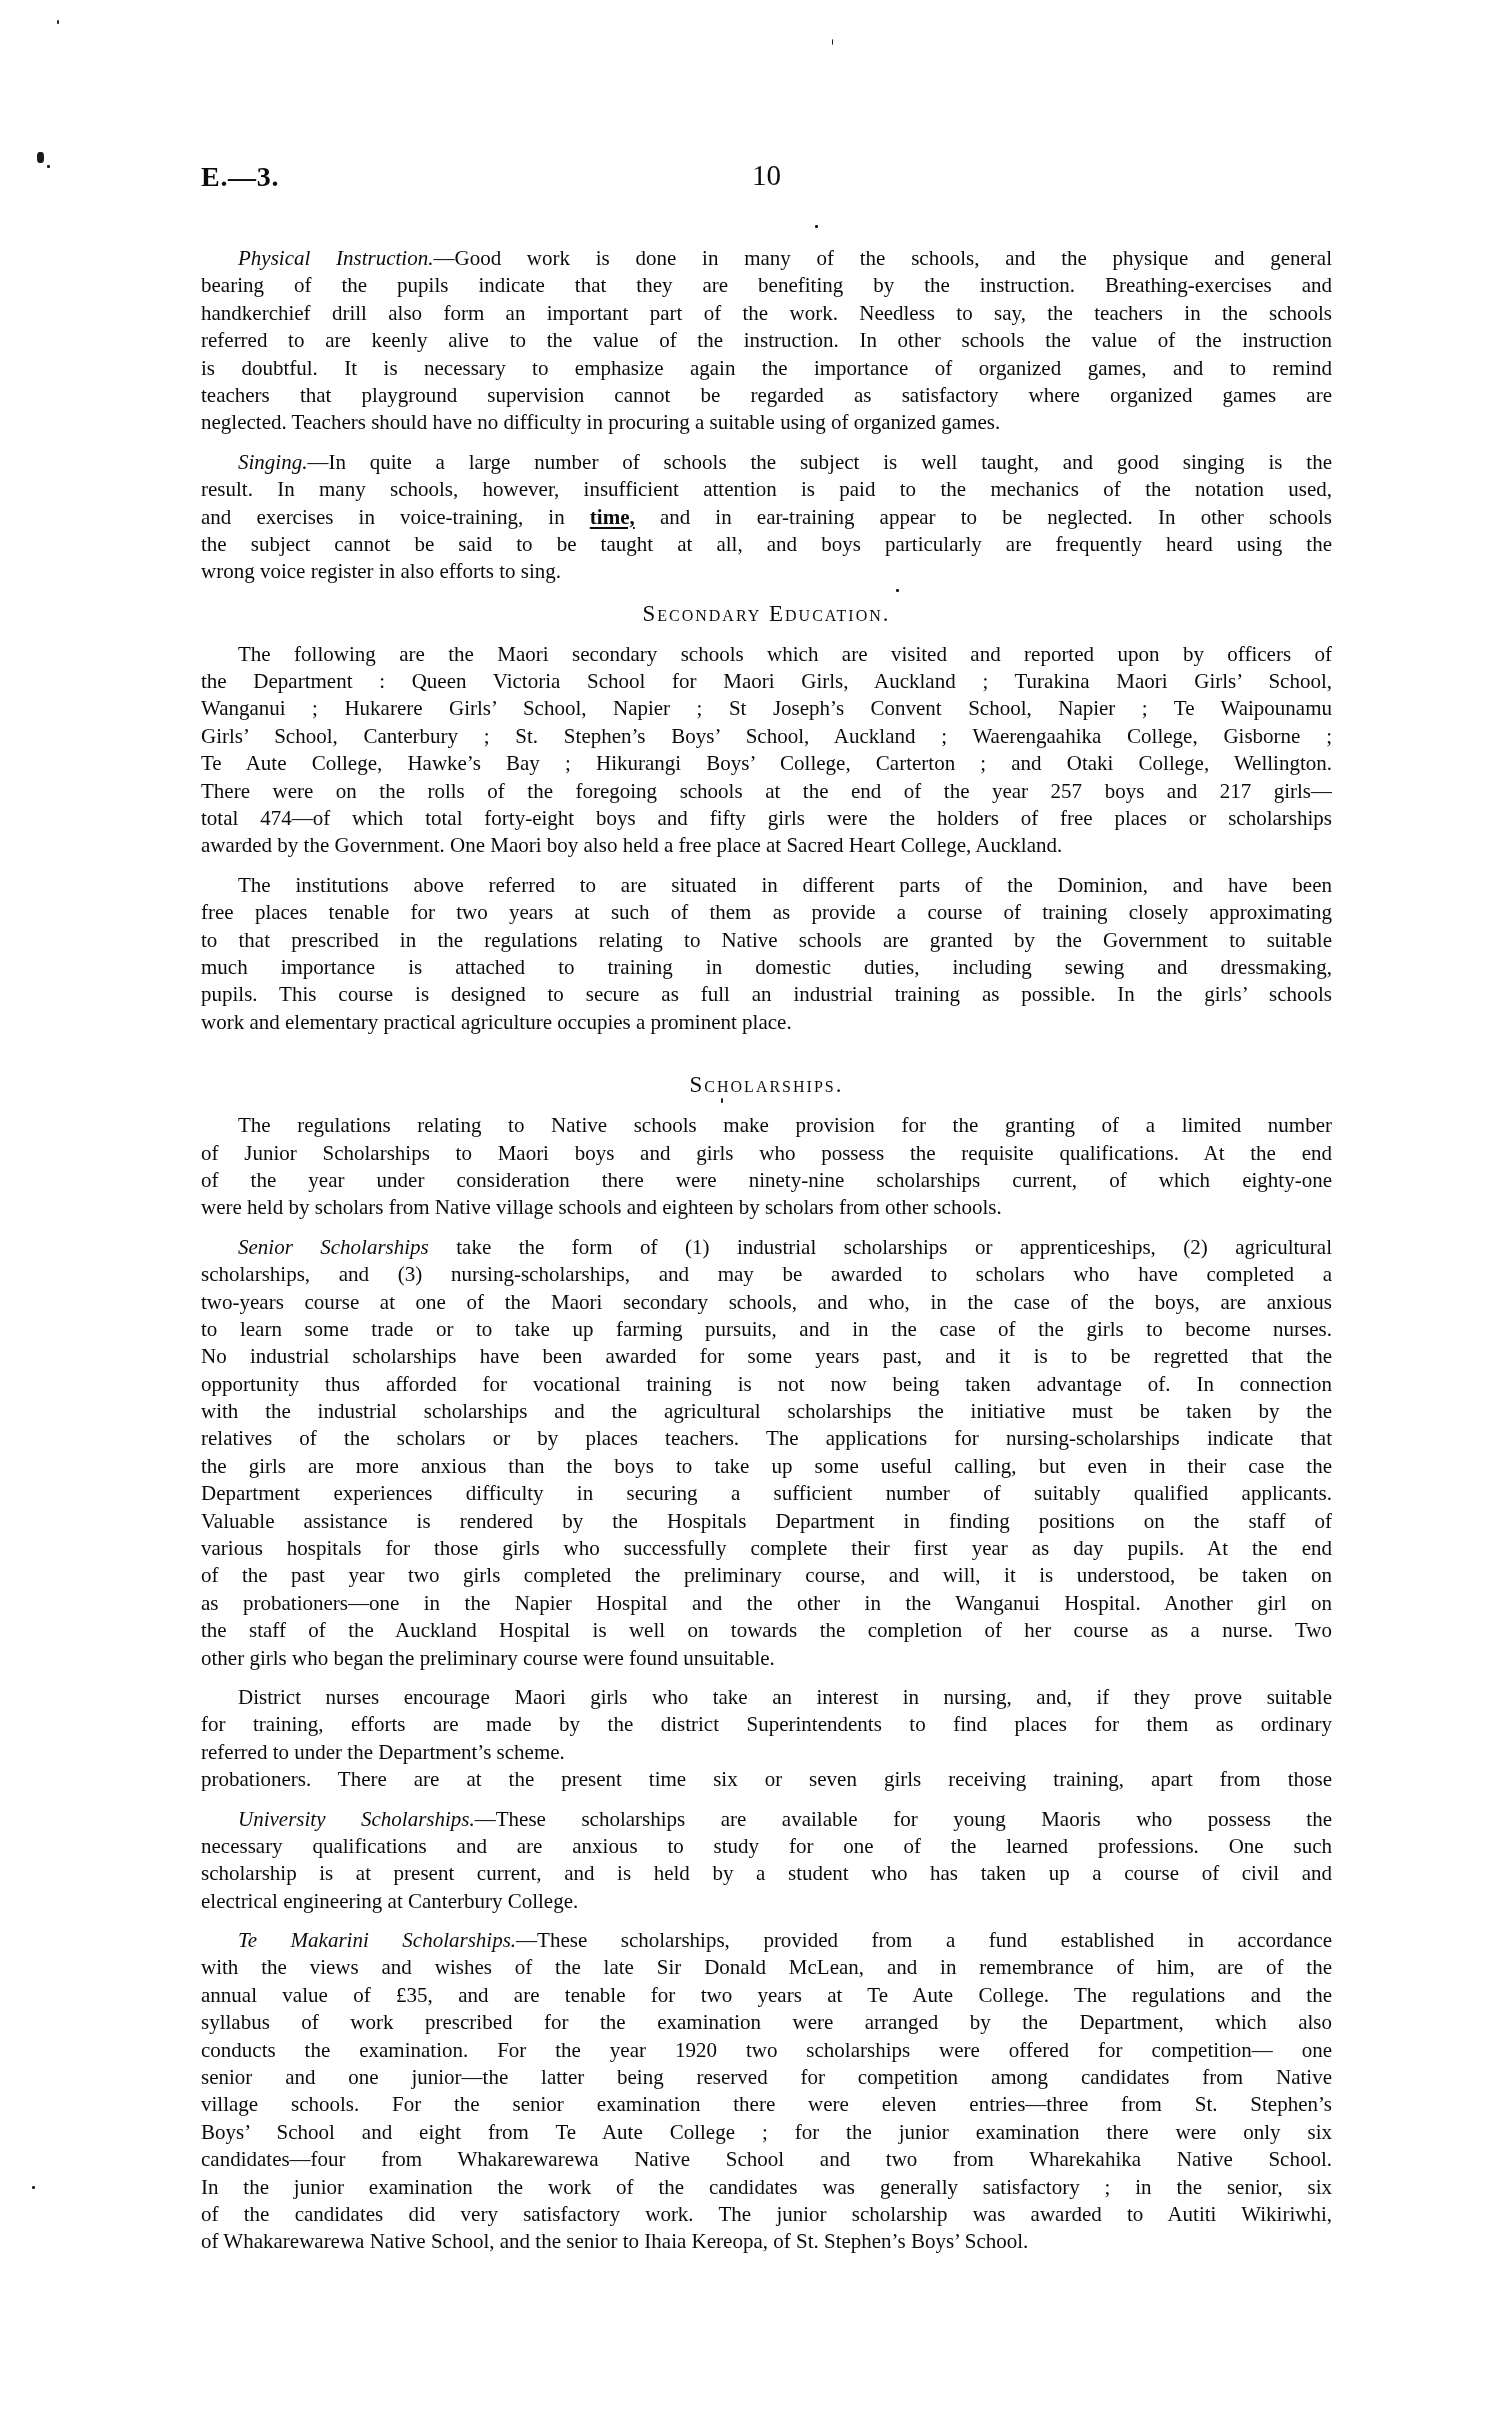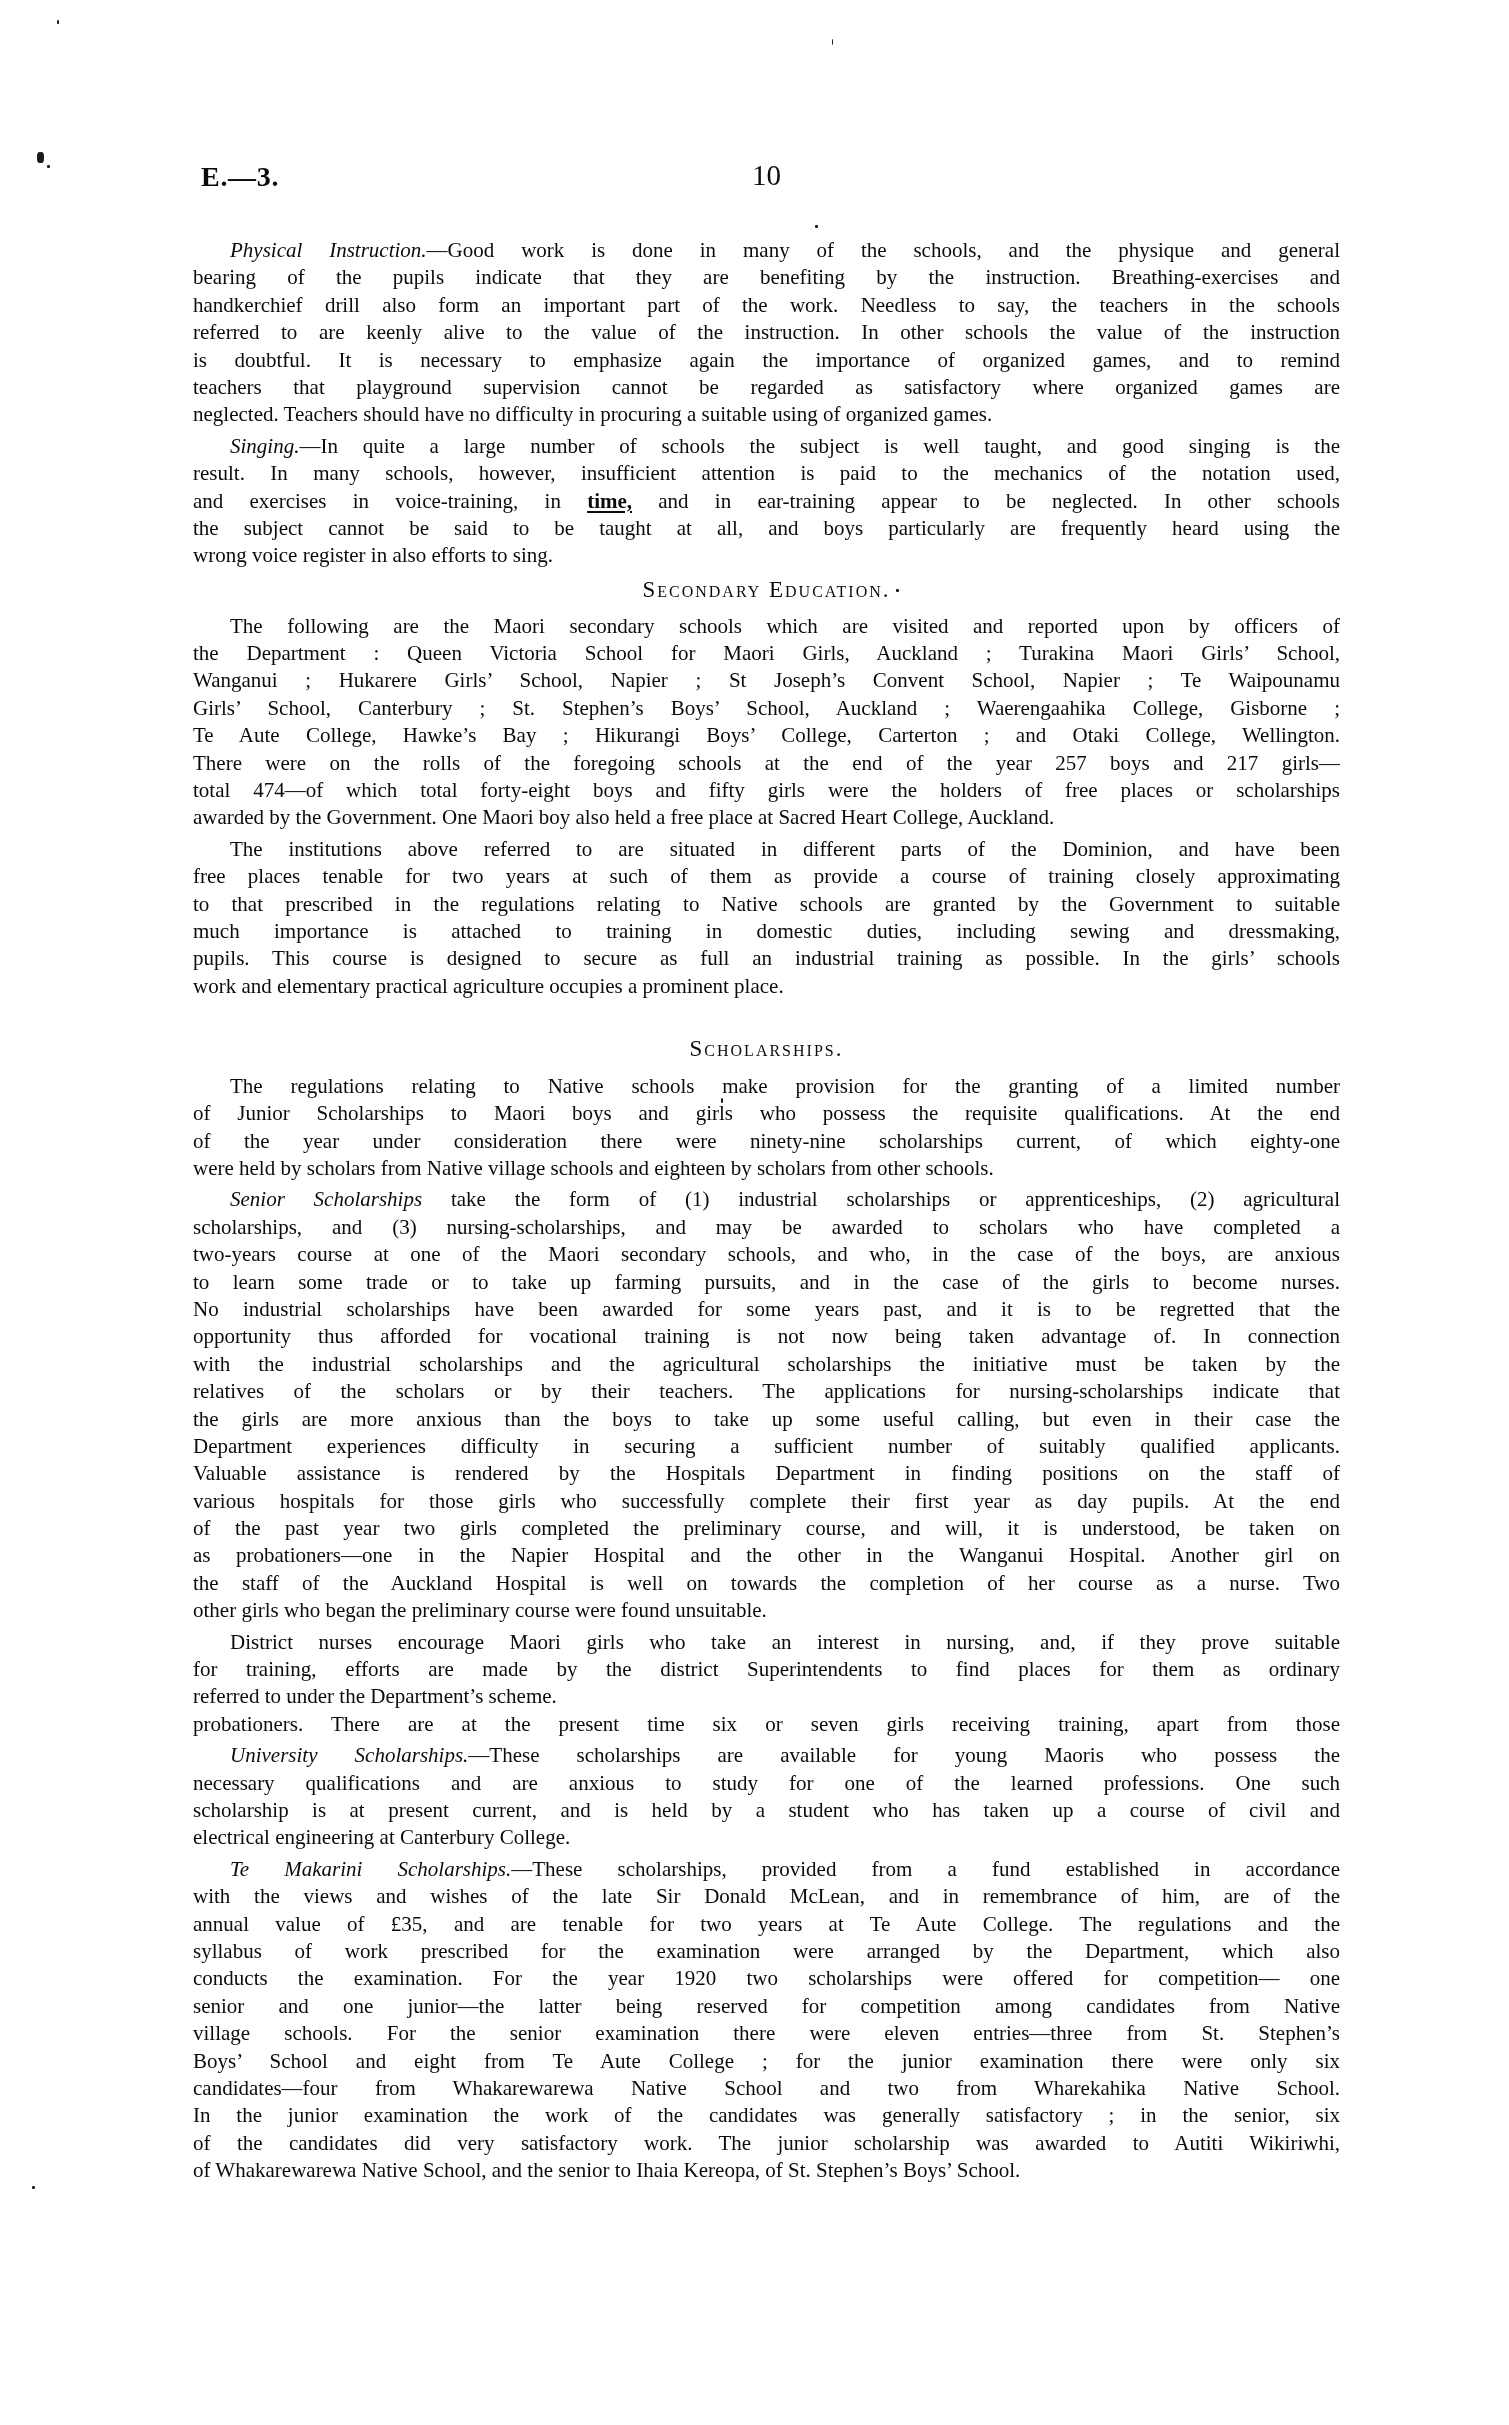--- a/index.html
+++ b/index.html
@@ -29,21 +29,21 @@
     text-align: center;
     font-size: 29px;
   }
   .text-column {
     position: absolute;
     left: 189px;
     top: 233px;
     width: 1155px;
     font-size: 21px;
   }
-  .paragraph { margin: 4px; }
+  .paragraph { margin: 12px; }
   .line {
     height: 27.4px;
     line-height: 27.4px;
     overflow: hidden;
     text-align: justify;
     white-space: normal;
   }
   .line::after { content: ""; display: inline-block; width: 100%; height: 0; }
   .line.last { text-align: left; }
   .line.last::after { content: none; }
@@ -117,21 +117,21 @@
         <div class="line last">were held by scholars from Native village schools and eighteen by scholars from other schools.</div>
       </div>
       <div class="paragraph">
         <div class="line first"><i>Senior Scholarships</i> take the form of (1) industrial scholarships or apprenticeships, (2) agricultural</div>
         <div class="line">scholarships, and (3) nursing-scholarships, and may be awarded to scholars who have completed a</div>
         <div class="line">two-years course at one of the Maori secondary schools, and who, in the case of the boys, are anxious</div>
         <div class="line">to learn some trade or to take up farming pursuits, and in the case of the girls to become nurses.</div>
         <div class="line">No industrial scholarships have been awarded for some years past, and it is to be regretted that the</div>
         <div class="line">opportunity thus afforded for vocational training is not now being taken advantage of.  In connection</div>
         <div class="line">with the industrial scholarships and the agricultural scholarships the initiative must be taken by the</div>
-        <div class="line">relatives of the scholars or by their teachers.  The applications for nursing-scholarships indicate that</div>
+        <div class="line">relatives of the scholars or by places teachers.  The applications for nursing-scholarships indicate that</div>
         <div class="line">the girls are more anxious than the boys to take up some useful calling, but even in their case the</div>
         <div class="line">Department experiences difficulty in securing a sufficient number of suitably qualified applicants.</div>
         <div class="line">Valuable assistance is rendered by the Hospitals Department in finding positions on the staff of</div>
         <div class="line">various hospitals for those girls who successfully complete their first year as day pupils.  At the end</div>
         <div class="line">of the past year two girls completed the preliminary course, and will, it is understood, be taken on</div>
         <div class="line">as probationers—one in the Napier Hospital and the other in the Wanganui Hospital.  Another girl on</div>
         <div class="line">the staff of the Auckland Hospital is well on towards the completion of her course as a nurse.  Two</div>
         <div class="line last">other girls who began the preliminary course were found unsuitable.</div>
       </div>
       <div class="paragraph">

